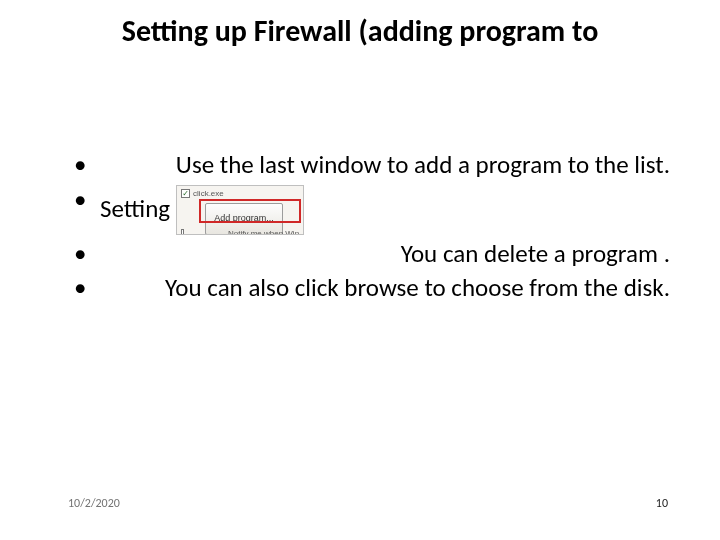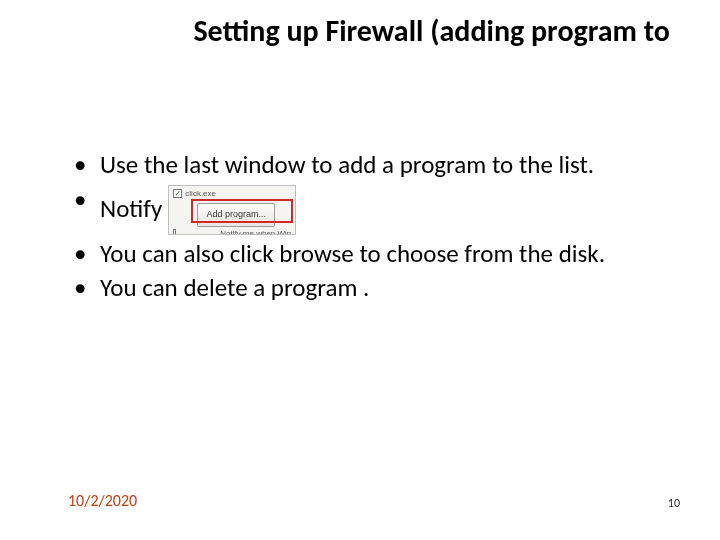--- a/index.html
+++ b/index.html
@@ -17,30 +17,31 @@
     width: 720px;
     height: 540px;
     position: relative;
     box-sizing: border-box;
   }
   .title {
     position: absolute;
     top: 14px;
     left: 50px;
     right: 50px;
-    text-align: right;
+    text-align: center;
     font-weight: 700;
     font-size: 30px;
     line-height: 1.15;
   }
   .body {
     position: absolute;
     top: 150px;
     left: 68px;
     right: 50px;
+    text-align: right;
   }
   ul.bullets {
     list-style: none;
     margin: 0;
     padding: 0;
   }
   ul.bullets > li {
     position: relative;
     padding-left: 32px;
     font-size: 25px;
@@ -95,21 +96,21 @@
     justify-content: center;
     font-size: 8px;
     line-height: 8px;
     color: #2a6b2a;
   }
   .embed .btn {
     position: absolute;
     top: 17px;
     left: 28px;
     width: 78px;
-    height: 24px;
+    height: 32px;
     background: linear-gradient(#fdfdfd, #e8e6e0);
     border: 1px solid #9c9c9c;
     border-radius: 2px;
     font-size: 9px;
     color: #333;
     display: flex;
     align-items: center;
     justify-content: center;
     box-sizing: border-box;
   }
@@ -119,68 +120,68 @@
     left: 22px;
     width: 102px;
     height: 24px;
     border: 2px solid #d02828;
     box-sizing: border-box;
   }
   .footer-date {
     position: absolute;
     bottom: 30px;
     left: 68px;
-    font-size: 16px;
-    color: #c2410c;
+    font-size: 12px;
+    color: #737373;
   }
   .footer-num {
     position: absolute;
     bottom: 30px;
-    right: 40px;
+    right: 52px;
     font-size: 12px;
     color: #222;
   }
 </style>
 </head>
 <body>
 
 <div class="slide">
 
   <div class="title">
     <span>Setting up Firewall (adding program to</span><br>
   </div>
 
   <div class="body">
     <ul class="bullets">
       <li>
         <span>Use the last window to add a program to the list.</span>
       </li>
       <li>
         <div class="choose-line">
-          <span>Notify</span>
+          <span>Setting</span>
           <span class="embed">
             <span class="row row1">
               <span class="chk">✓</span>
               <span>click.exe</span>
             </span>
             <span class="btn">
               <span>Add program...</span>
             </span>
             <span class="highlight"></span>
             <span class="row row3">
               <span class="chk"></span>
               <span>Notify me when Win</span>
             </span>
           </span>
         </div>
       </li>
       <li>
-        <span>You can also click browse to choose from the disk.</span>
+        <span>You can delete a program .</span>
       </li>
       <li>
-        <span>You can delete a program .</span>
+        <span>You can also click browse to choose from the disk.</span>
       </li>
     </ul>
   </div>
 
   <div class="footer-date">10/2/2020</div>
   <div class="footer-num">10</div>
 </div>
 
 </body></html>

